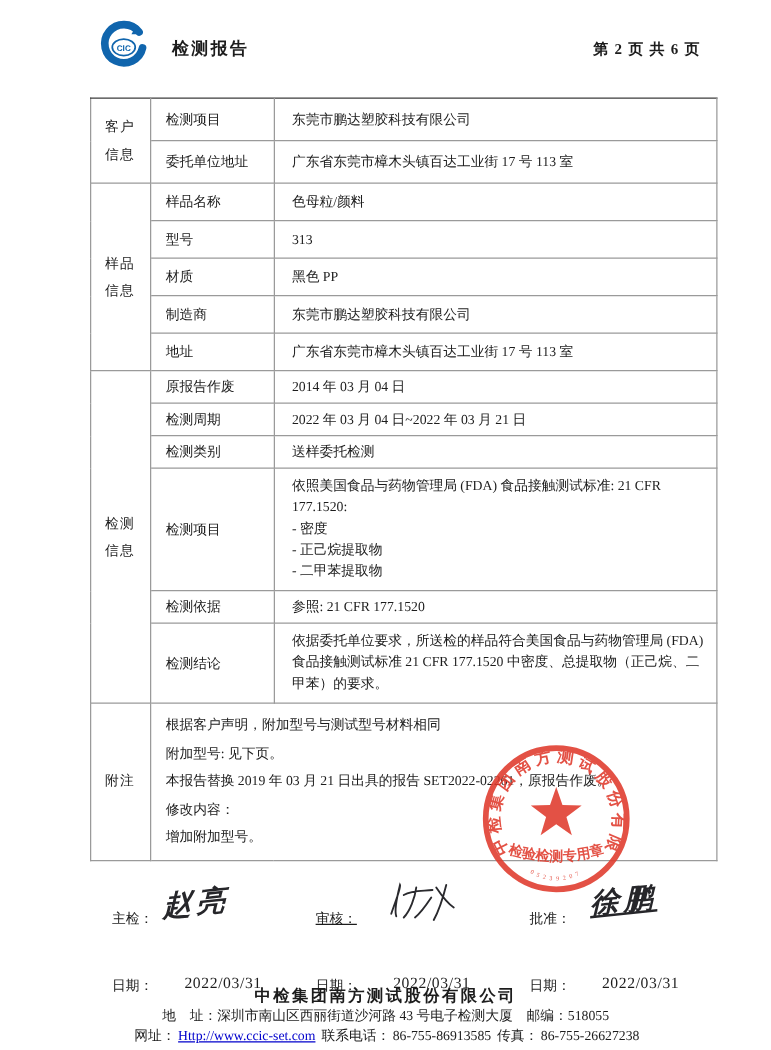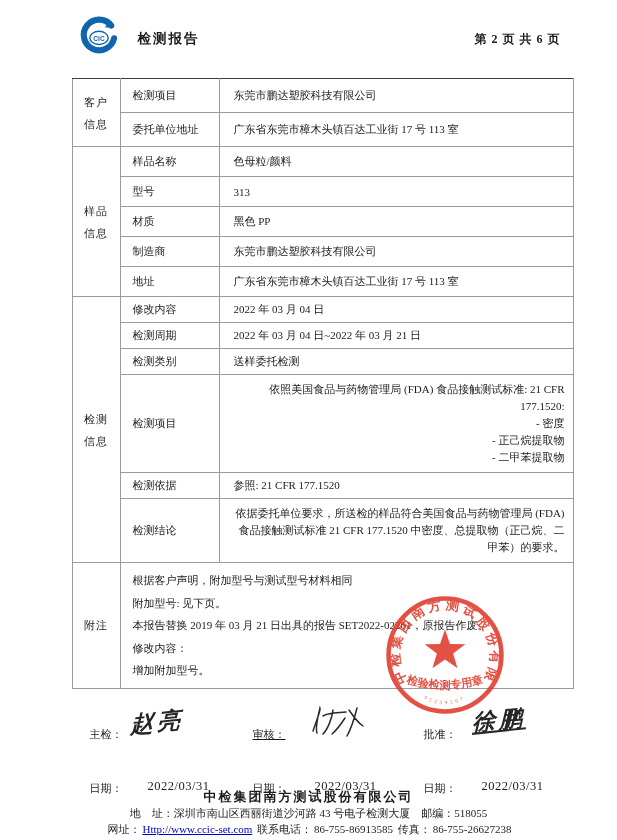--- a/index.html
+++ b/index.html
@@ -22,21 +22,21 @@
   .hdr-page{position:absolute;left:463px;top:31px;font-size:12px;font-weight:bold;letter-spacing:1px;}
 
   
   table.rpt{border-collapse:collapse;margin-left:60px;width:502px;table-layout:fixed;}
   table.rpt{border:1px solid var(--border-dark);}
   table.rpt td{border:1px solid var(--border-light);font-size:11px;vertical-align:middle;}
   tr.sec td{border-top:1px solid var(--border-dark);}
   td.sec-label{width:48px;text-align:center;white-space:pre-line;line-height:22px;letter-spacing:1px;border-right:1px solid var(--border-light);}
   td.f{width:99px;padding:4px 4px 4px 12px;}
   td.v{padding:4px 8px 4px 14px;}
-  td.ml{white-space:pre-line;line-height:17px;padding-top:6px;padding-bottom:6px;text-align:right;}
+  td.ml{white-space:pre-line;line-height:17px;padding-top:6px;padding-bottom:6px;}
   .h34{height:34px;} .h30{height:30px;} .h26{height:26px;}
   td.notes{white-space:pre-line;line-height:22.5px;padding:6px 8px 6px 12px;}
 
   
   .signoff{margin:26px 0 0 60px;width:502px;display:grid;grid-template-columns:167px 167px 168px;}
   .so-col{position:relative;}
   .so-role{position:absolute;left:18px;top:12px;font-size:11px;}
   .so-col.c2 .so-role{left:14px;text-decoration:underline;}
   .so-sig{position:absolute;left:58px;top:-8px;font-size:23px;font-weight:bold;font-style:italic;transform:rotate(-6deg) skewX(-6deg);color:#26262a;letter-spacing:4px;white-space:nowrap;z-index:5;}
   .so-sig.sig3{left:66px;top:-10px;text-decoration:underline;}
@@ -107,22 +107,22 @@
       <td class="v h30">东莞市鹏达塑胶科技有限公司</td>
     </tr>
     <tr>
       <td class="f h30">地址</td>
       <td class="v h30">广东省东莞市樟木头镇百达工业街 17 号 113 室</td>
     </tr>
 
     <tr class="sec">
       <td class="sec-label" rowspan="6">检测
 信息</td>
-      <td class="f h26">修改内容</td>
-      <td class="v h26">2022 年 03 月 04 日</td>
+      <td class="f h26">原报告作废</td>
+      <td class="v h26">2014 年 03 月 04 日</td>
     </tr>
     <tr>
       <td class="f h26">检测周期</td>
       <td class="v h26">2022 年 03 月 04 日~2022 年 03 月 21 日</td>
     </tr>
     <tr>
       <td class="f h26">检测类别</td>
       <td class="v h26">送样委托检测</td>
     </tr>
     <tr>

